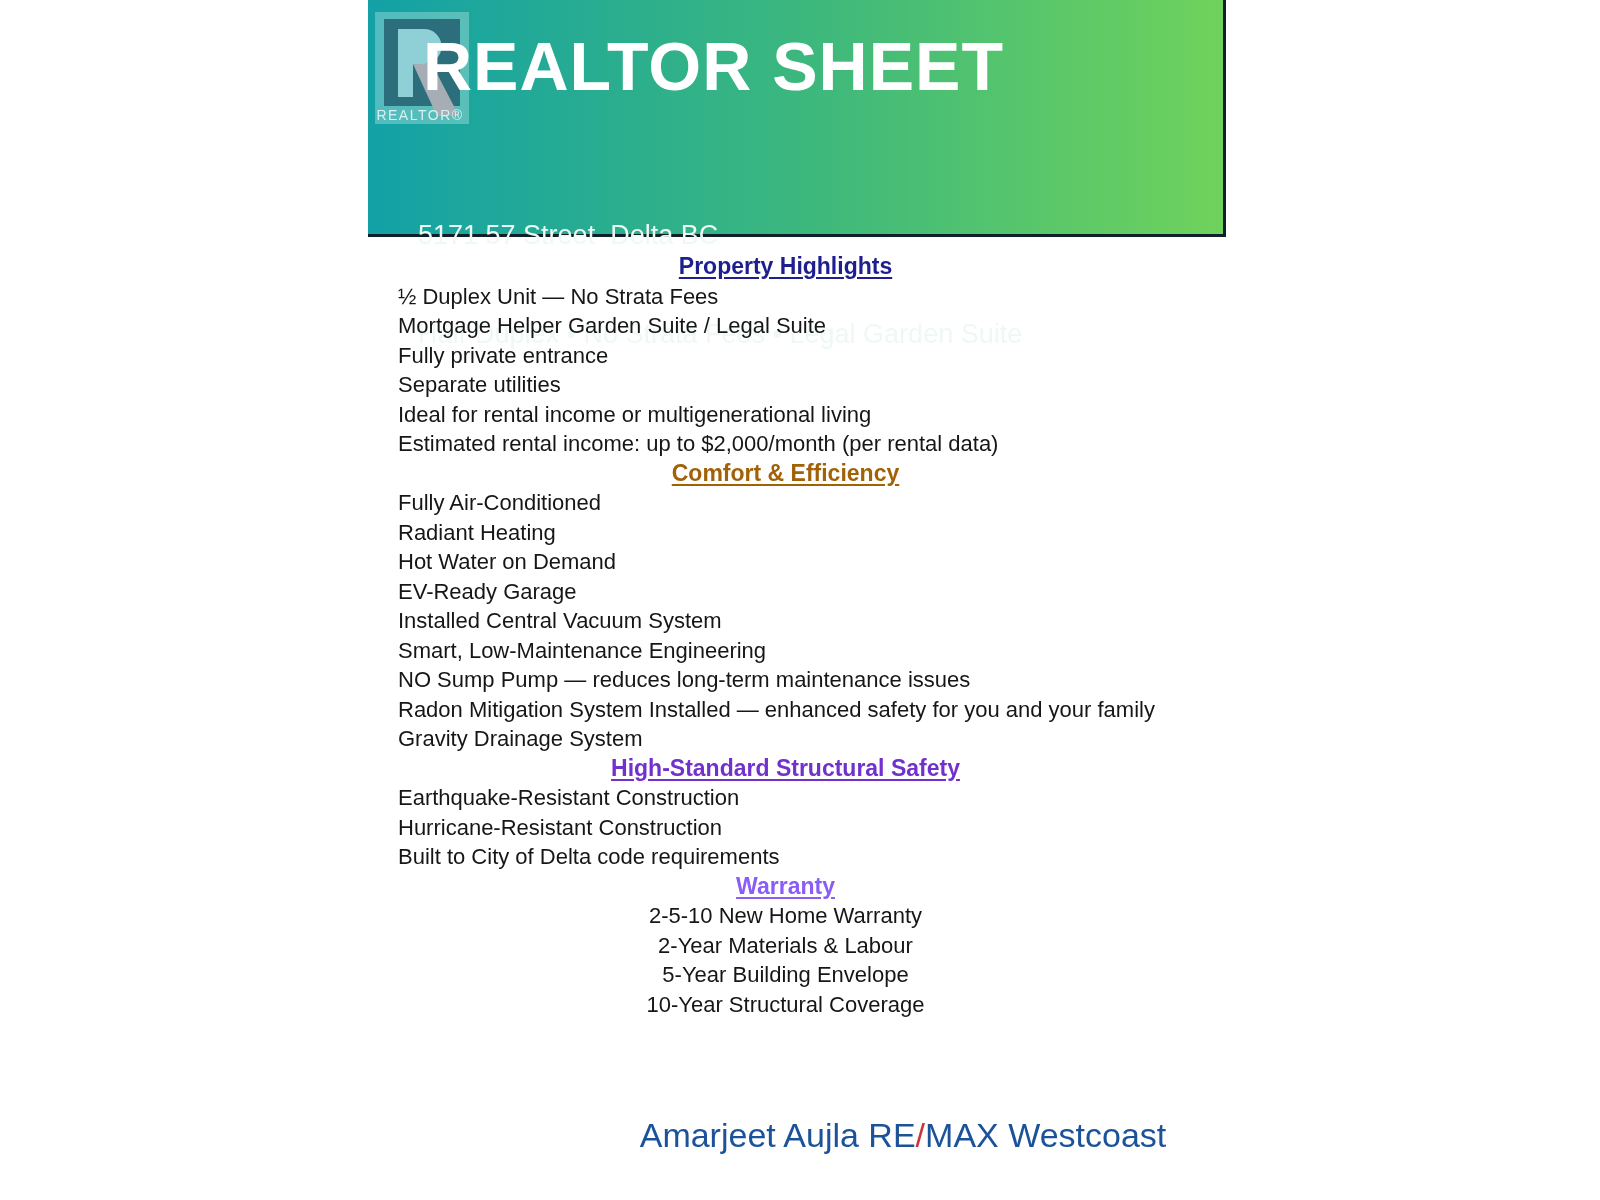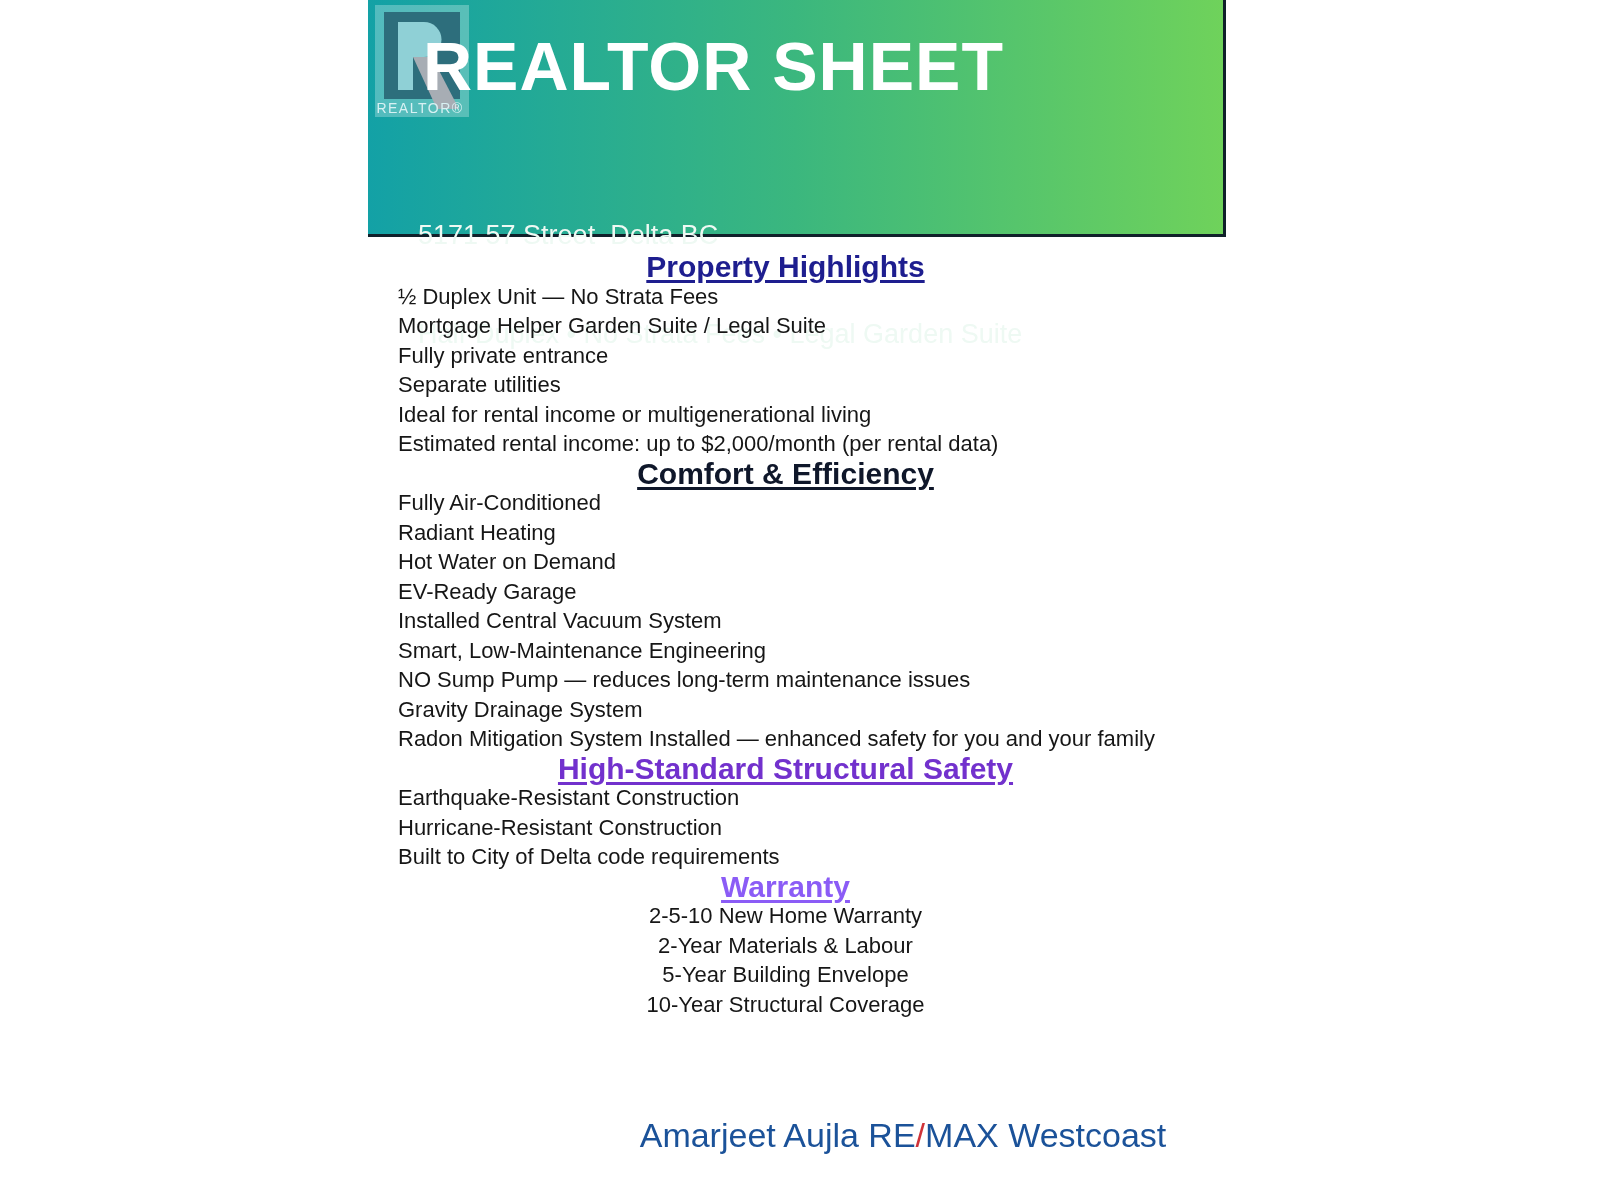--- a/index.html
+++ b/index.html
@@ -15,21 +15,21 @@
   
   .banner {
     position: absolute;
     left: 368px; top: 0;
     width: 855px; height: 234px;
     border-right: 3px solid #10202a;
     border-bottom: 3px solid #10202a;
   }
   .logo-box {
     position: absolute;
-    left: 7px; top: 5px;
+    left: 7px; top: 12px;
     width: 94px; height: 112px;
   }
   .banner-title {
     position: absolute;
     left: 55px; top: 32px;
     font-size: 68px;
     font-weight: bold;
     letter-spacing: 1px;
     color: #ffffff;
     line-height: 1;
@@ -46,21 +46,21 @@
   }
 
   
   .content {
     position: absolute;
     left: 398px; top: 252px;
     width: 775px;
   }
   .section-heading {
     text-align: center;
-    font-size: 30px;
+    font-size: 23px;
     font-weight: bold;
     line-height: 29.5px;
     text-decoration: underline;
     text-underline-offset: 3px;
   }
   .feature-item {
     font-size: 22px;
     line-height: 29.5px;
     color: #161616;
     font-weight: 500;
@@ -110,31 +110,31 @@
   <div class="content" id="sections-container">
       <div class="section-heading" style="color: rgb(30, 30, 143);">Property Highlights</div>
       <div class="section-items">
         <div class="feature-item">½ Duplex Unit — No Strata Fees</div>
         <div class="feature-item">Mortgage Helper Garden Suite / Legal Suite</div>
         <div class="feature-item">Fully private entrance</div>
         <div class="feature-item">Separate utilities</div>
         <div class="feature-item">Ideal for rental income or multigenerational living</div>
         <div class="feature-item">Estimated rental income: up to $2,000/month (per rental data)</div>
       </div>
-      <div class="section-heading" style="color: #0f172a;">Comfort &amp; Efficiency</div>
+      <div class="section-heading" style="color: #a16207;">Comfort &amp; Efficiency</div>
       <div class="section-items">
         <div class="feature-item">Fully Air-Conditioned</div>
         <div class="feature-item">Radiant Heating</div>
         <div class="feature-item">Hot Water on Demand</div>
         <div class="feature-item">EV-Ready Garage</div>
         <div class="feature-item">Installed Central Vacuum System</div>
         <div class="feature-item">Smart, Low-Maintenance Engineering</div>
         <div class="feature-item">NO Sump Pump — reduces long-term maintenance issues</div>
+        <div class="feature-item">Radon Mitigation System Installed — enhanced safety for you and your family</div>
         <div class="feature-item">Gravity Drainage System</div>
-        <div class="feature-item">Radon Mitigation System Installed — enhanced safety for you and your family</div>
       </div>
       <div class="section-heading" style="color: rgb(114, 49, 205);">High-Standard Structural Safety</div>
       <div class="section-items">
         <div class="feature-item">Earthquake-Resistant Construction</div>
         <div class="feature-item">Hurricane-Resistant Construction</div>
         <div class="feature-item">Built to City of Delta code requirements</div>
       </div>
       <div class="section-heading" style="color: #8b5cf6;">Warranty</div>
       <div class="section-items center">
         <div class="feature-item">2-5-10 New Home Warranty</div>

